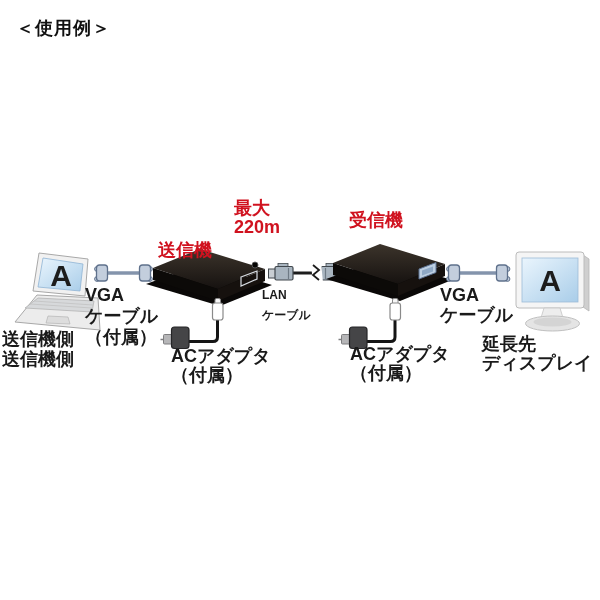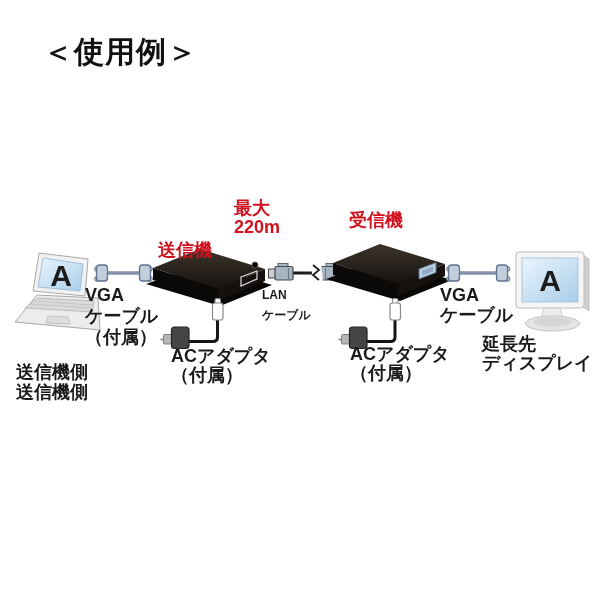--- a/index.html
+++ b/index.html
@@ -4,21 +4,21 @@
 <style>
   html,body{margin:0;padding:0;background:#fff;}
   .stage{
     position:relative;width:600px;height:600px;background:#ffffff;overflow:hidden;
     font-family:"Liberation Sans","DejaVu Sans",sans-serif;
   }
   .stage svg{position:absolute;left:0;top:0;}
   .lbl{position:absolute;font-weight:bold;color:#1a1a1a;white-space:nowrap;}
   .lbl .line{display:block;}
   .red{color:#d0121f;}
-  .title{position:absolute;left:16px;top:32px;font-size:30px;font-weight:bold;color:#111;letter-spacing:1px;margin-left:27px;}
+  .title{position:absolute;left:16px;top:16px;font-size:18px;font-weight:bold;color:#111;letter-spacing:1px;}
   .fs18{font-size:18px;}
   .svg-letter{font-family:"Liberation Sans","DejaVu Sans",sans-serif;font-weight:bold;fill:#1c1c1c;}
 </style>
 </head>
 <body>
 
 <div class="stage">
 
   <svg width="600" height="600" viewBox="0 0 600 600">
     <defs>
@@ -147,21 +147,21 @@
   <div class="lbl" style="left:262px;top:285px;width:82px;font-size:12px;line-height:20px;">
     <span class="line">LAN</span>
     <span class="line">ケーブル</span>
   </div>
 
   <div class="lbl" style="left:440px;top:285px;width:82px;font-size:18px;line-height:20px;">
     <span class="line">VGA</span>
     <span class="line">ケーブル</span>
   </div>
 
-  <div class="lbl" style="left:16px;top:329px;width:100px;font-size:18px;line-height:20px;margin-top:33px;">
+  <div class="lbl" style="left:2px;top:329px;width:100px;font-size:18px;line-height:20px;">
     <span class="line">送信機側</span>
     <span class="line">送信機側</span>
   </div>
 
   <div class="lbl" style="left:171px;top:347px;width:122px;font-size:18px;line-height:19px;">
     <span class="line">ACアダプタ</span>
     <span class="line">（付属）</span>
   </div>
 
   <div class="lbl" style="left:350px;top:345px;width:122px;font-size:18px;line-height:19px;">

